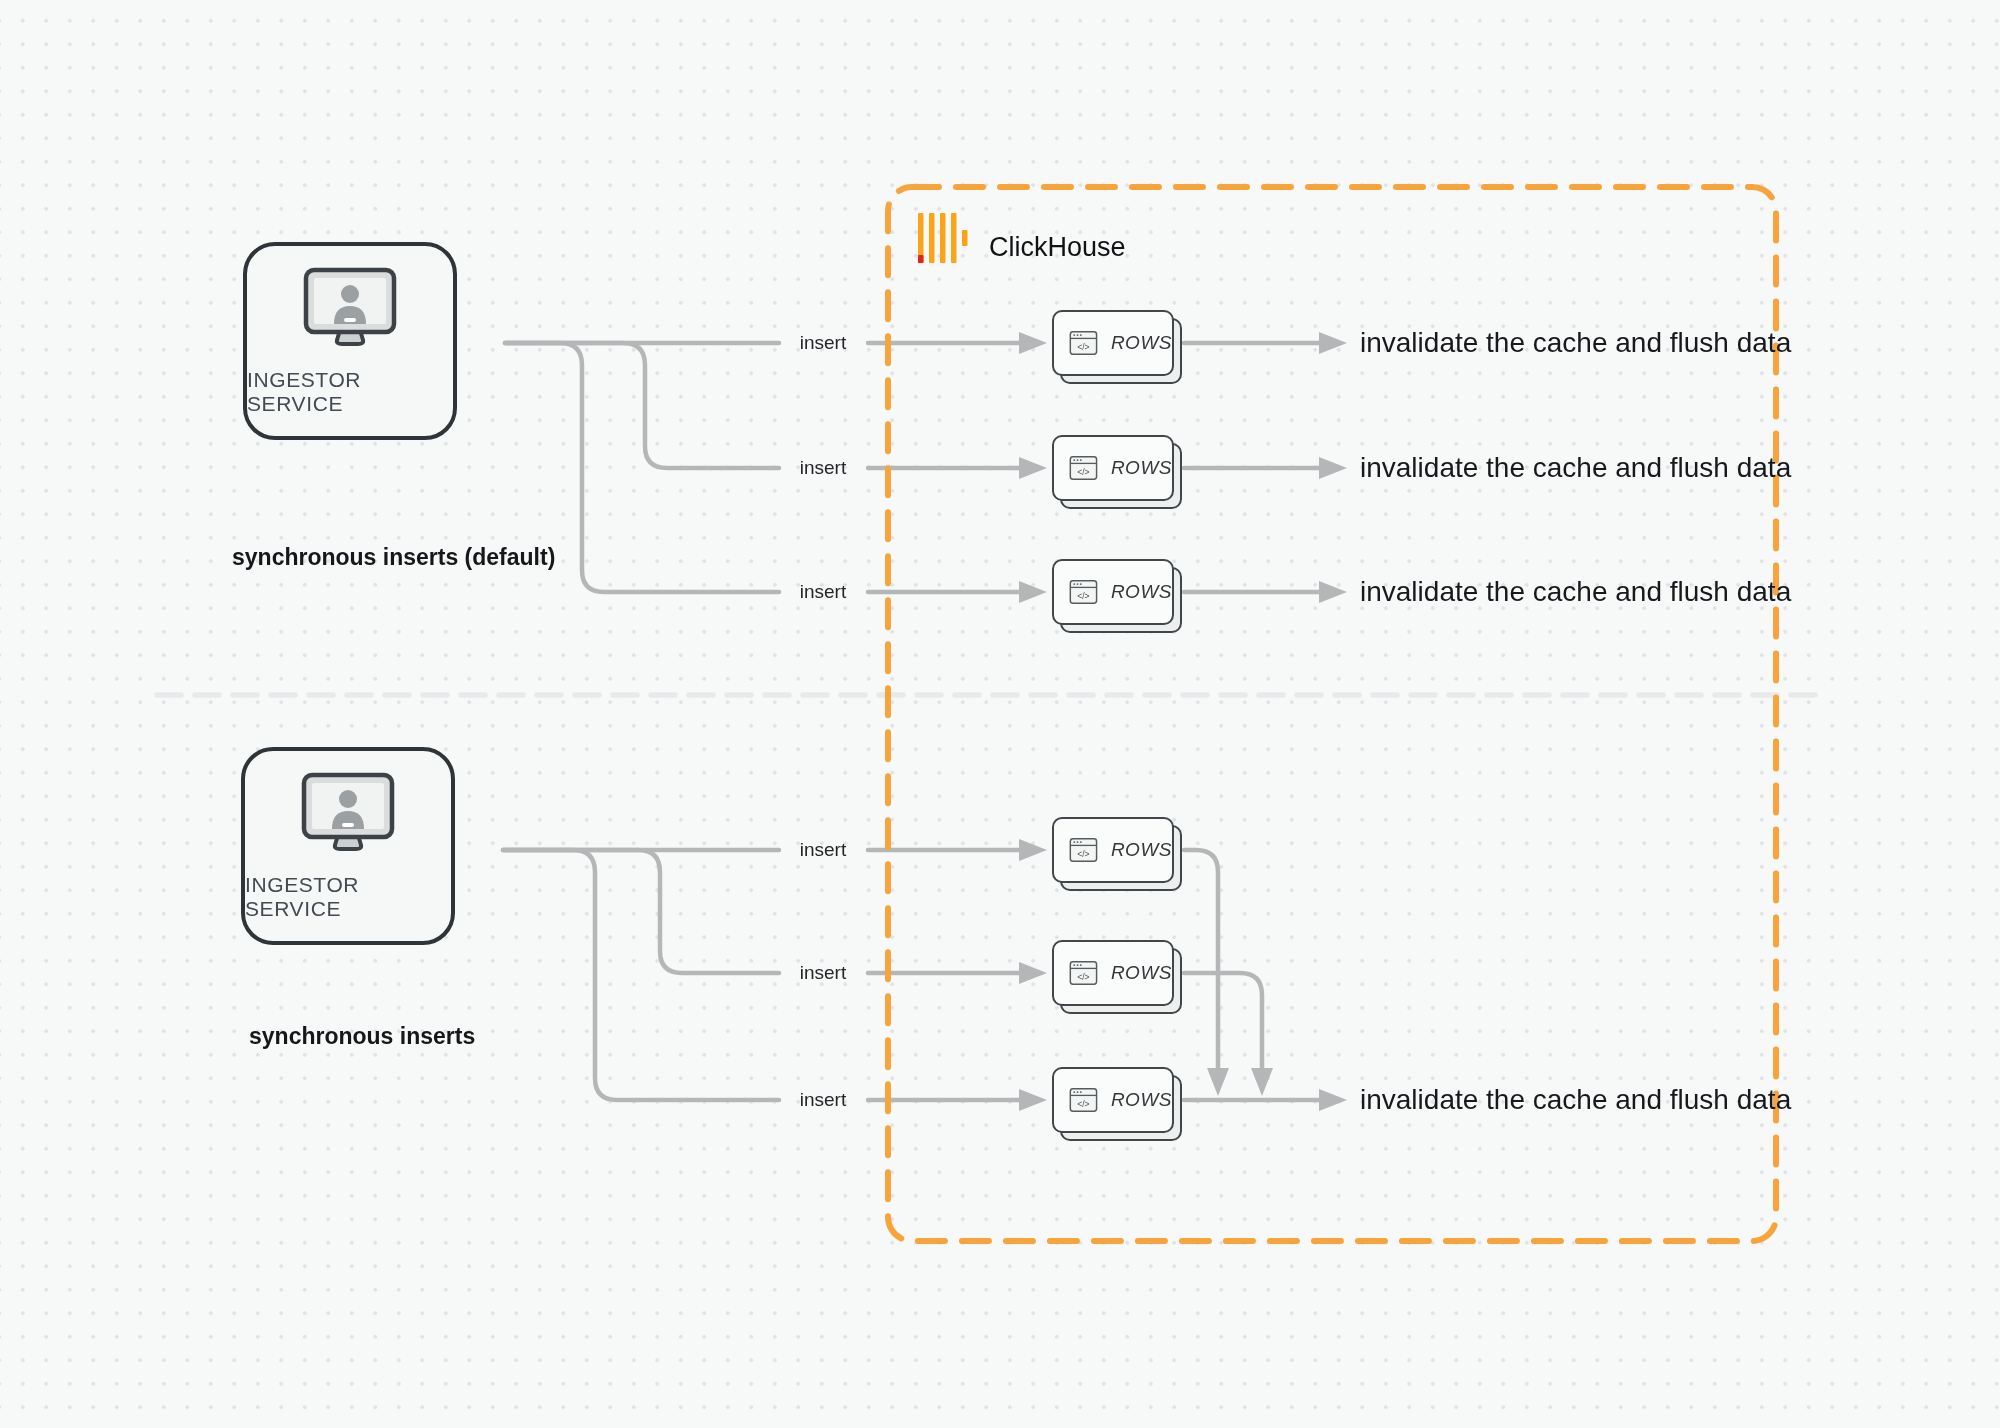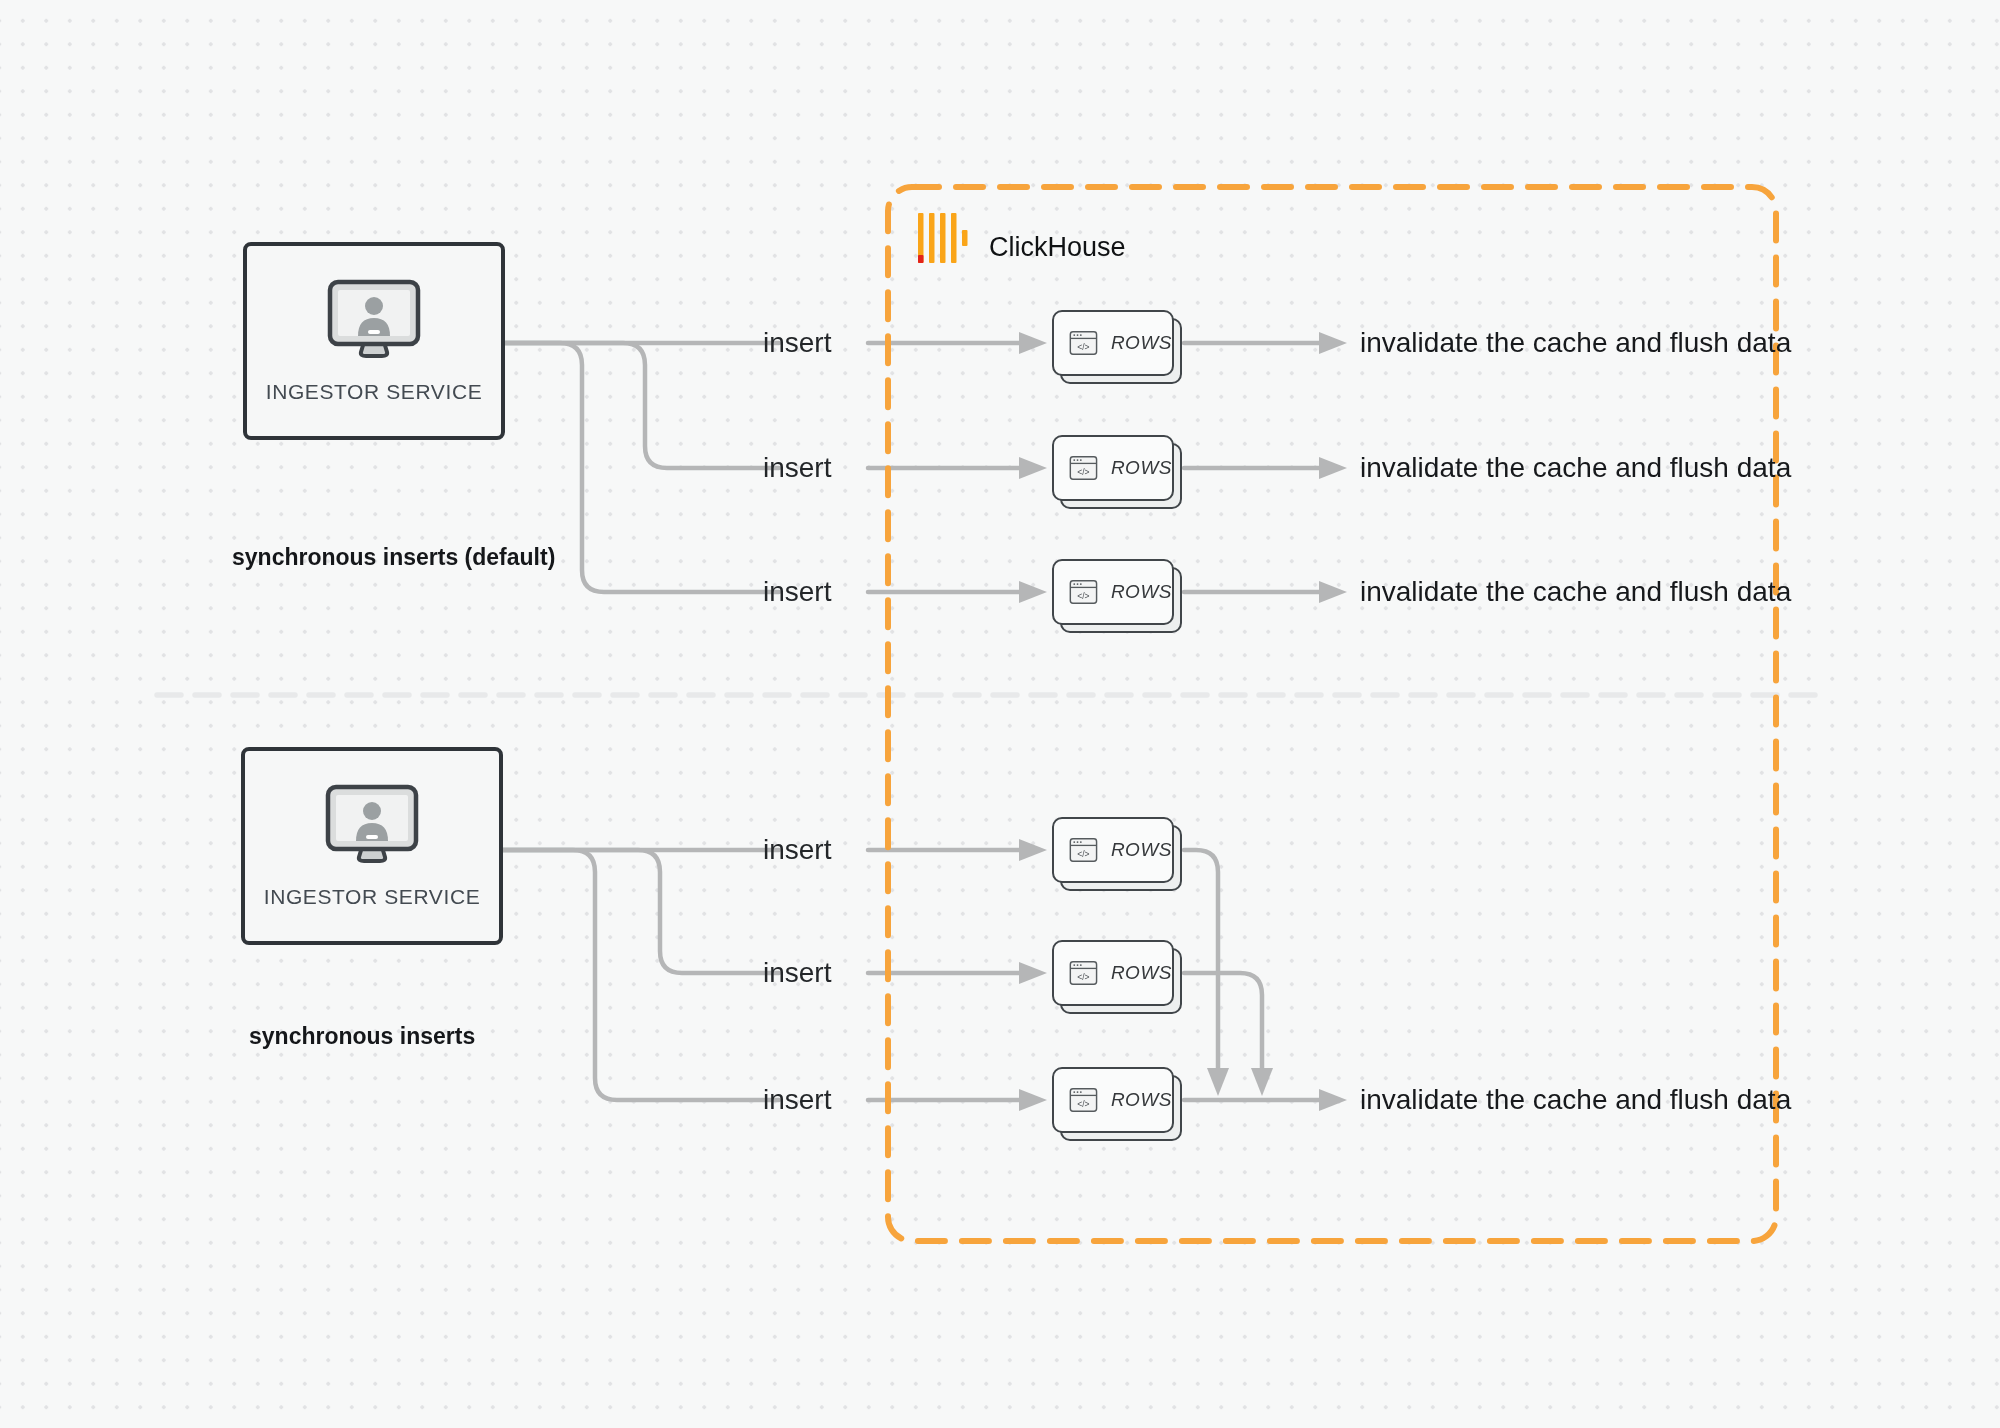--- a/index.html
+++ b/index.html
@@ -7,33 +7,33 @@
     position:relative;width:2000px;height:1428px;overflow:hidden;
     background-color:#f7f8f8;
     background-image:radial-gradient(circle,#e1e2e4 1.7px,transparent 1.9px);
     background-size:23.5px 23.5px;
     background-position:11px 9px;
     font-family:"Liberation Sans",sans-serif;
     color:#17191c;
   }
   .connectors{position:absolute;left:0;top:0;}
   .service-box{
-    position:absolute;width:262px;height:198px;box-sizing:border-box;
-    background:#f6f7f7;border:4px solid #2f3439;border-radius:8px;
+    position:absolute;width:214px;height:198px;box-sizing:border-box;
+    background:#f6f7f7;border:4px solid #2f3439;border-radius:32px;
     display:flex;flex-direction:column;align-items:center;justify-content:center;
   }
   .service-label{
     margin-top:10px;font-size:21px;color:#434a51;letter-spacing:0.6px;
   }
   .caption{
     position:absolute;font-size:23px;font-weight:700;color:#15171a;white-space:nowrap;
   }
   .insert-label{
-    position:absolute;width:120px;height:30px;line-height:30px;text-align:left;
-    font-size:28px;color:#232629;
+    position:absolute;width:120px;height:30px;line-height:30px;text-align:center;
+    font-size:19px;color:#232629;
   }
   .result-label{
     position:absolute;height:30px;line-height:30px;font-size:28px;color:#17191c;white-space:nowrap;
   }
   .ch-logo{position:absolute;display:flex;align-items:flex-end;}
   .ch-label{margin-left:17px;font-size:27px;font-weight:500;color:#101214;}
   .card-stack{position:absolute;width:132px;height:76px;}
   .card-back{
     position:absolute;left:8px;top:8px;width:122px;height:66px;box-sizing:border-box;
     background:#edefef;border:2.5px solid #41464a;border-radius:10px;

